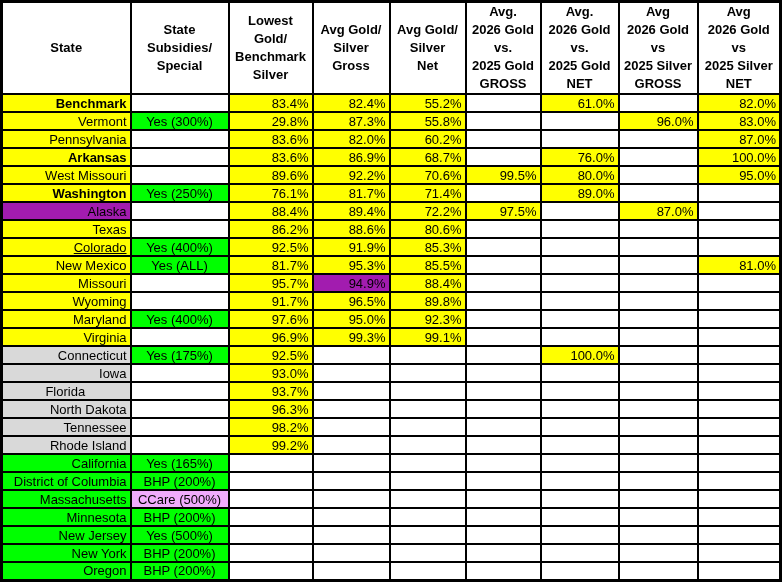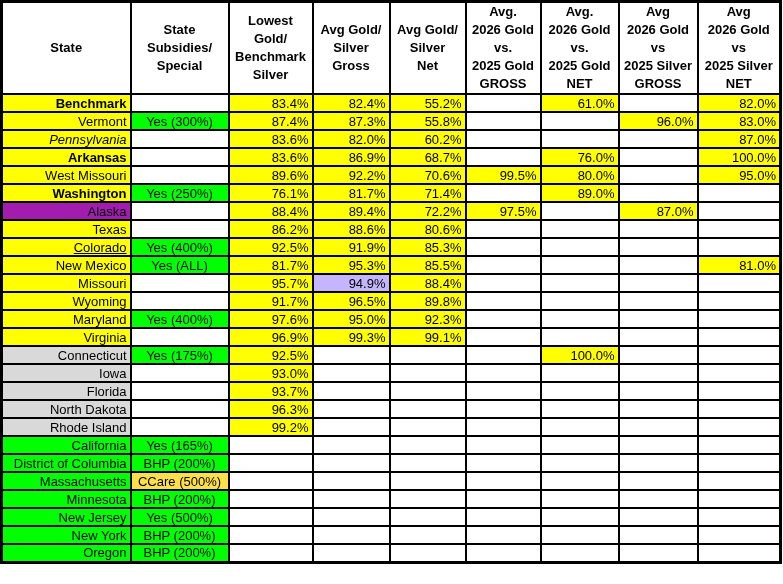--- a/index.html
+++ b/index.html
@@ -109,30 +109,30 @@
         <td class="value" style="background: rgb(255, 255, 0);">82.4%</td>
         <td class="value" style="background: rgb(255, 255, 0);">55.2%</td>
         <td class="value" style="background: rgb(255, 255, 255);"></td>
         <td class="value" style="background: rgb(255, 255, 0);">61.0%</td>
         <td class="value" style="background: rgb(255, 255, 255);"></td>
         <td class="value" style="background: rgb(255, 255, 0);">82.0%</td>
       </tr>
       <tr>
         <td class="state" style="background: rgb(255, 255, 0);">Vermont</td>
         <td class="subsidy" style="background: rgb(0, 255, 0);">Yes (300%)</td>
-        <td class="value" style="background: rgb(255, 255, 0);">87.4%</td>
+        <td class="value" style="background: rgb(255, 255, 0);">29.8%</td>
         <td class="value" style="background: rgb(255, 255, 0);">87.3%</td>
         <td class="value" style="background: rgb(255, 255, 0);">55.8%</td>
         <td class="value" style="background: rgb(255, 255, 255);"></td>
         <td class="value" style="background: rgb(255, 255, 255);"></td>
         <td class="value" style="background: rgb(255, 255, 0);">96.0%</td>
         <td class="value" style="background: rgb(255, 255, 0);">83.0%</td>
       </tr>
       <tr>
-        <td class="state" style="background: rgb(255, 255, 0); font-style: italic;">Pennsylvania</td>
+        <td class="state" style="background: rgb(255, 255, 0);">Pennsylvania</td>
         <td class="subsidy" style="background: rgb(255, 255, 255);"></td>
         <td class="value" style="background: rgb(255, 255, 0);">83.6%</td>
         <td class="value" style="background: rgb(255, 255, 0);">82.0%</td>
         <td class="value" style="background: rgb(255, 255, 0);">60.2%</td>
         <td class="value" style="background: rgb(255, 255, 255);"></td>
         <td class="value" style="background: rgb(255, 255, 255);"></td>
         <td class="value" style="background: rgb(255, 255, 255);"></td>
         <td class="value" style="background: rgb(255, 255, 0);">87.0%</td>
       </tr>
       <tr>
@@ -209,21 +209,21 @@
         <td class="value" style="background: rgb(255, 255, 0);">85.5%</td>
         <td class="value" style="background: rgb(255, 255, 255);"></td>
         <td class="value" style="background: rgb(255, 255, 255);"></td>
         <td class="value" style="background: rgb(255, 255, 255);"></td>
         <td class="value" style="background: rgb(255, 255, 0);">81.0%</td>
       </tr>
       <tr>
         <td class="state" style="background: rgb(255, 255, 0);">Missouri</td>
         <td class="subsidy" style="background: rgb(255, 255, 255);"></td>
         <td class="value" style="background: rgb(255, 255, 0);">95.7%</td>
-        <td class="value" style="background: #c4b5fd;">94.9%</td>
+        <td class="value" style="background: #a21caf;">94.9%</td>
         <td class="value" style="background: rgb(255, 255, 0);">88.4%</td>
         <td class="value" style="background: rgb(255, 255, 255);"></td>
         <td class="value" style="background: rgb(255, 255, 255);"></td>
         <td class="value" style="background: rgb(255, 255, 255);"></td>
         <td class="value" style="background: rgb(255, 255, 255);"></td>
       </tr>
       <tr>
         <td class="state" style="background: rgb(255, 255, 0);">Wyoming</td>
         <td class="subsidy" style="background: rgb(255, 255, 255);"></td>
         <td class="value" style="background: rgb(255, 255, 0);">91.7%</td>
@@ -272,34 +272,45 @@
         <td class="subsidy" style="background: rgb(255, 255, 255);"></td>
         <td class="value" style="background: rgb(255, 255, 0);">93.0%</td>
         <td class="value" style="background: rgb(255, 255, 255);"></td>
         <td class="value" style="background: rgb(255, 255, 255);"></td>
         <td class="value" style="background: rgb(255, 255, 255);"></td>
         <td class="value" style="background: rgb(255, 255, 255);"></td>
         <td class="value" style="background: rgb(255, 255, 255);"></td>
         <td class="value" style="background: rgb(255, 255, 255);"></td>
       </tr>
       <tr>
-        <td class="state" style="background: rgb(217, 217, 217);">Florida</td>
+        <td class="state" style="background: rgb(217, 217, 217); text-align: center;">Florida</td>
         <td class="subsidy" style="background: rgb(255, 255, 255);"></td>
         <td class="value" style="background: rgb(255, 255, 0);">93.7%</td>
         <td class="value" style="background: rgb(255, 255, 255);"></td>
         <td class="value" style="background: rgb(255, 255, 255);"></td>
         <td class="value" style="background: rgb(255, 255, 255);"></td>
         <td class="value" style="background: rgb(255, 255, 255);"></td>
         <td class="value" style="background: rgb(255, 255, 255);"></td>
         <td class="value" style="background: rgb(255, 255, 255);"></td>
       </tr>
       <tr>
         <td class="state" style="background: rgb(217, 217, 217);">North Dakota</td>
         <td class="subsidy" style="background: rgb(255, 255, 255);"></td>
         <td class="value" style="background: rgb(255, 255, 0);">96.3%</td>
+        <td class="value" style="background: rgb(255, 255, 255);"></td>
+        <td class="value" style="background: rgb(255, 255, 255);"></td>
+        <td class="value" style="background: rgb(255, 255, 255);"></td>
+        <td class="value" style="background: rgb(255, 255, 255);"></td>
+        <td class="value" style="background: rgb(255, 255, 255);"></td>
+        <td class="value" style="background: rgb(255, 255, 255);"></td>
+      </tr>
+      <tr>
+        <td class="state" style="background: rgb(217, 217, 217);">Tennessee</td>
+        <td class="subsidy" style="background: rgb(255, 255, 255);"></td>
+        <td class="value" style="background: rgb(255, 255, 0);">98.2%</td>
         <td class="value" style="background: rgb(255, 255, 255);"></td>
         <td class="value" style="background: rgb(255, 255, 255);"></td>
         <td class="value" style="background: rgb(255, 255, 255);"></td>
         <td class="value" style="background: rgb(255, 255, 255);"></td>
         <td class="value" style="background: rgb(255, 255, 255);"></td>
         <td class="value" style="background: rgb(255, 255, 255);"></td>
       </tr>
       <tr>
         <td class="state" style="background: rgb(217, 217, 217);">Rhode Island</td>
         <td class="subsidy" style="background: rgb(255, 255, 255);"></td>
@@ -328,21 +339,21 @@
         <td class="value" style="background: rgb(255, 255, 255);"></td>
         <td class="value" style="background: rgb(255, 255, 255);"></td>
         <td class="value" style="background: rgb(255, 255, 255);"></td>
         <td class="value" style="background: rgb(255, 255, 255);"></td>
         <td class="value" style="background: rgb(255, 255, 255);"></td>
         <td class="value" style="background: rgb(255, 255, 255);"></td>
         <td class="value" style="background: rgb(255, 255, 255);"></td>
       </tr>
       <tr>
         <td class="state" style="background: rgb(0, 255, 0);">Massachusetts</td>
-        <td class="subsidy" style="background: #fde047;">CCare (500%)</td>
+        <td class="subsidy" style="background: #f0abfc;">CCare (500%)</td>
         <td class="value" style="background: rgb(255, 255, 255);"></td>
         <td class="value" style="background: rgb(255, 255, 255);"></td>
         <td class="value" style="background: rgb(255, 255, 255);"></td>
         <td class="value" style="background: rgb(255, 255, 255);"></td>
         <td class="value" style="background: rgb(255, 255, 255);"></td>
         <td class="value" style="background: rgb(255, 255, 255);"></td>
         <td class="value" style="background: rgb(255, 255, 255);"></td>
       </tr>
       <tr>
         <td class="state" style="background: rgb(0, 255, 0); margin-top: 35px;">Minnesota</td>

